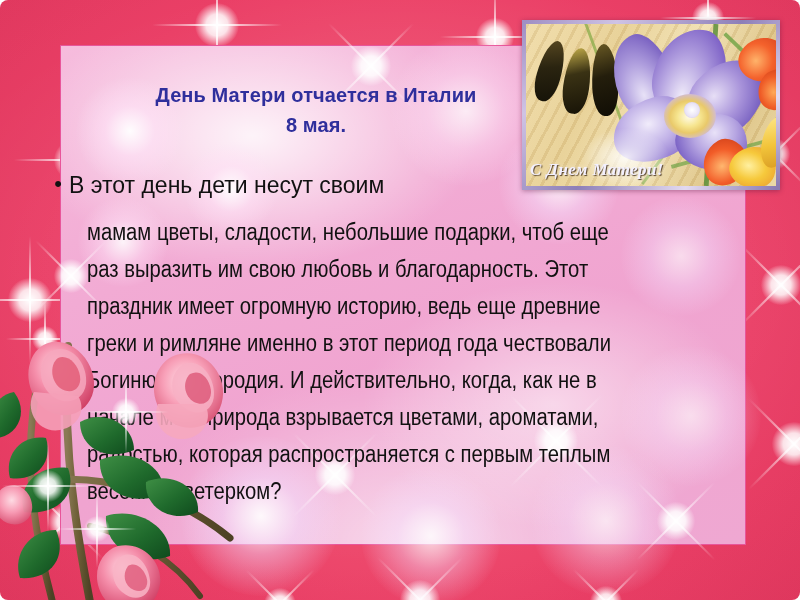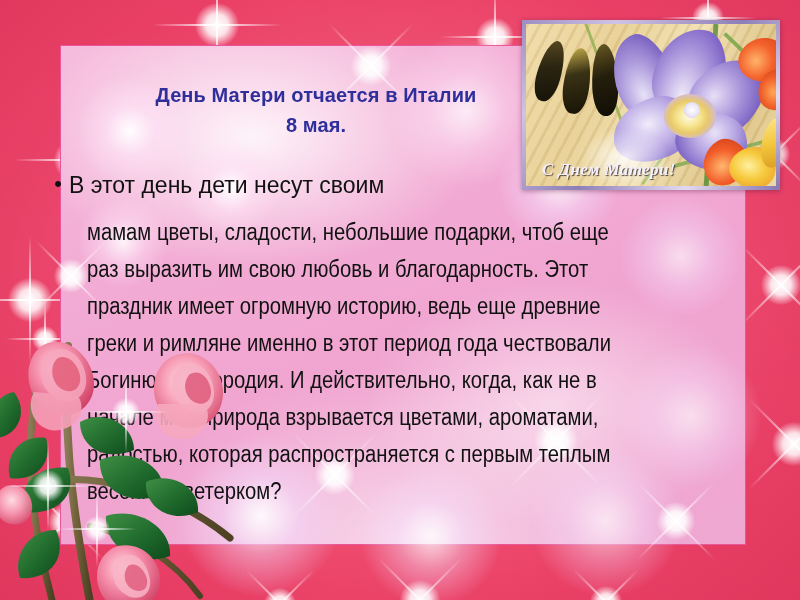--- a/index.html
+++ b/index.html
@@ -7,20 +7,21 @@
   html,body{
     width:800px; height:600px; overflow:hidden;
     font-family:"Liberation Sans", sans-serif;
   }
 
   
   #slide{
     position:relative; width:800px; height:600px; overflow:hidden;
     background:
       radial-gradient(circle at 50% 50%, #f2647f 0%, #ef4f70 38%, #ea3f66 70%, #e23a60 100%);
+    border-radius: 8px;
   }
 
   
   .frame-shade{
     position:absolute; inset:0; pointer-events:none;
     background:
       radial-gradient(140% 110% at 50% 45%, rgba(255,255,255,0.10) 0%, rgba(255,255,255,0.0) 45%, rgba(180,20,60,0.25) 100%);
   }
 
   
@@ -97,21 +98,21 @@
 
   
   .wood{ position:absolute; inset:0;
     background:repeating-linear-gradient(118deg, rgba(160,120,50,.13) 0 3px, rgba(255,245,210,.10) 3px 11px); }
 
   
   .petal{ position:absolute; border-radius:60% 40% 55% 45% / 60% 55% 45% 40%; }
 
   
   #photo-caption{
-    position:absolute; left:16px; bottom:6px; z-index:14;
+    position:absolute; left:4px; bottom:6px; z-index:14;
     font-family:"Liberation Serif", serif; font-style:italic; font-weight:bold;
     font-size:17px; color:#f3f0ff; letter-spacing:.4px; white-space:nowrap;
     text-shadow:1px 1px 1px rgba(60,40,20,.85), 0 0 5px rgba(255,255,255,.55);
   }
 
   
   #roses{ position:absolute; left:-6px; top:330px; width:290px; height:275px; z-index:8; }
   #roses svg{ display:block; width:100%; height:100%; }
 </style>
 </head>

